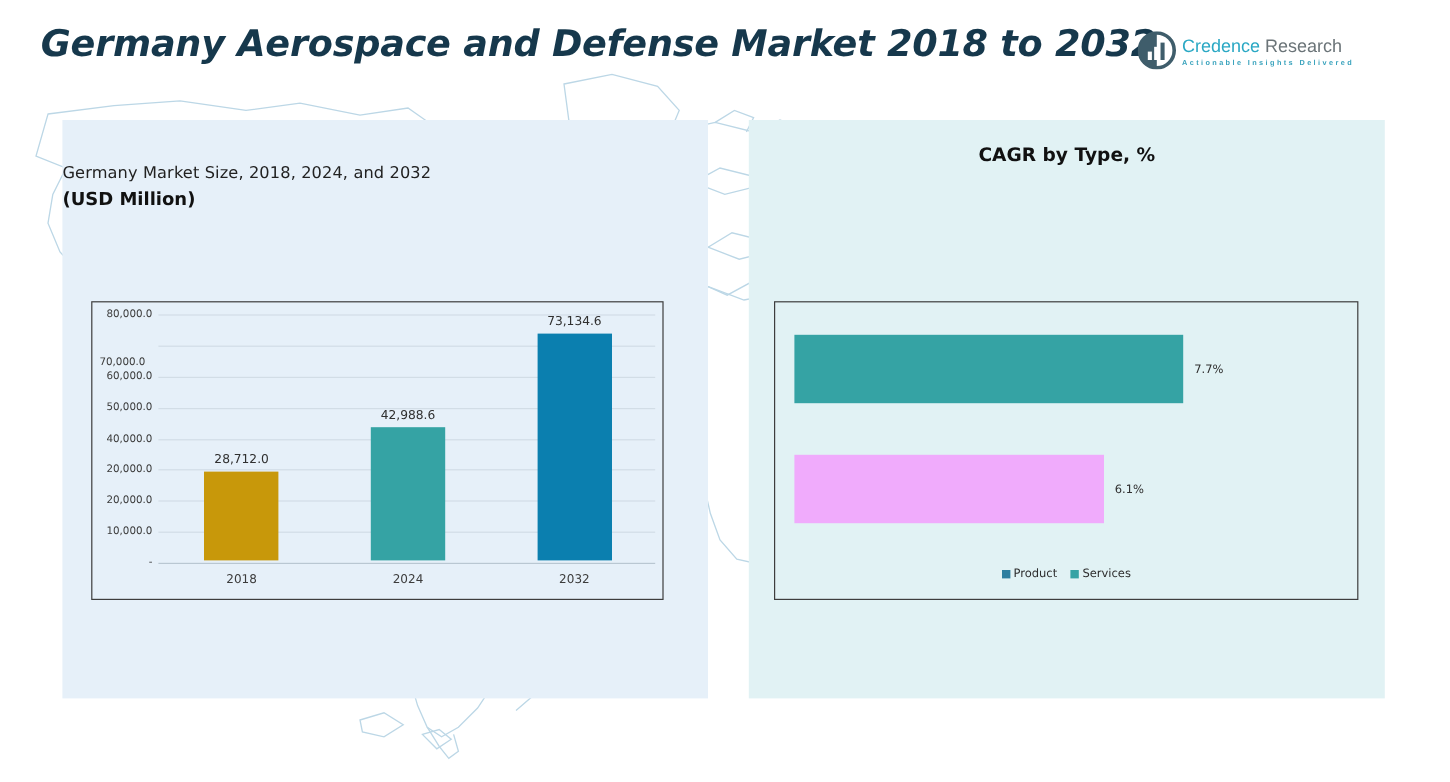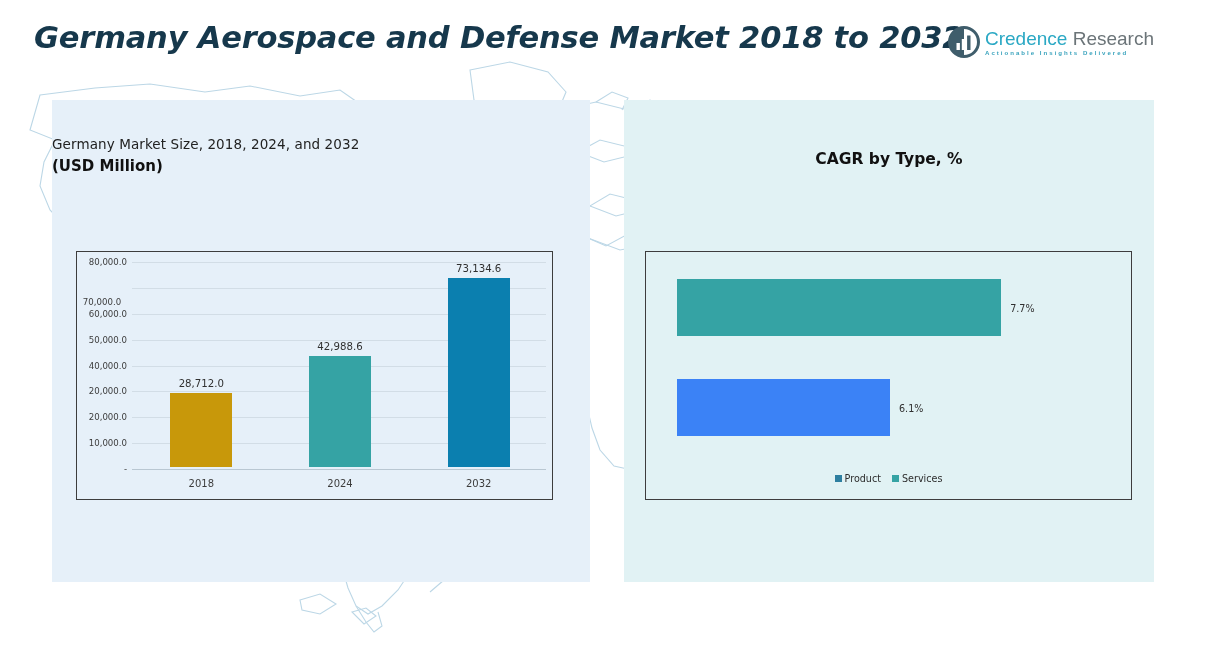--- a/index.html
+++ b/index.html
@@ -27,21 +27,21 @@
     font-style: italic;
     color: #16384c;
     line-height: 1.32;
     letter-spacing: -0.2px;
   }
 
   
   .logo { position: absolute; left: 948px; top: 26px; display: flex; align-items: center; z-index: 7; }
   .logo-mark { width: 32px; height: 32px; position: relative; flex: none; }
   .logo-text { margin-left: 5px; }
-  .logo-name { font-size: 19px; line-height: 19px; white-space: nowrap; }
+  .logo-name { font-size: 15px; line-height: 19px; white-space: nowrap; }
   .logo-name .c1 { color: #2aa8c4; font-family: "Liberation Sans", sans-serif; }
   .logo-name .c2 { color: #6b7478; font-family: "Liberation Sans", sans-serif; }
   .logo-tag {
     font-size: 6.1px; color: #3aa3bd; letter-spacing: 2.0px;
     margin-top: 1px; white-space: nowrap; font-weight: bold;
   }
 
   
   .panel-left {
     position: absolute; left: 52px; top: 100px; width: 538px; height: 482px;
@@ -58,21 +58,21 @@
   }
   .chart-title-l .l1 {
     font-family: "DejaVu Sans", sans-serif;
     font-size: 13.5px; color: #222; letter-spacing: 0.1px;
   }
   .chart-title-l .l2 {
     font-family: "DejaVu Sans", sans-serif;
     font-size: 15px; font-weight: bold; color: #111; margin-top: 5px;
   }
   .chart-title-r {
-    position: absolute; left: 624px; top: 150px; width: 530px; text-align: center; z-index: 5;
+    position: absolute; left: 624px; top: 120px; width: 530px; text-align: center; z-index: 5;
     font-family: "DejaVu Sans", sans-serif;
     font-size: 15.5px; font-weight: bold; color: #111;
   }
 
   
   .chart-box-l {
     position: absolute; left: 76px; top: 251px; width: 477px; height: 249px;
     border: 1.4px solid #3d3d3d; background: transparent; z-index: 4;
   }
   .plot-l { position: absolute; left: 0; top: 0; width: 100%; height: 100%; }
@@ -103,21 +103,21 @@
     position: absolute; bottom: 10px; left: 50%; transform: translateX(-50%);
     font-family: "DejaVu Sans", sans-serif;
     font-size: 10px; color: #3c3c3c; white-space: nowrap;
   }
 
   
   .chart-box-r {
     position: absolute; left: 645px; top: 251px; width: 487px; height: 249px;
     border: 1.4px solid #3d3d3d; background: transparent; z-index: 4;
   }
-  .hbar { position: absolute; left: 31px; }
+  .hbar { position: absolute; left: 16px; }
   .hbar-label {
     position: absolute; top: 50%; transform: translateY(-50%);
     font-family: "DejaVu Sans", sans-serif;
     font-size: 9.6px; color: #303030; white-space: nowrap;
   }
   .legend-r {
     position: absolute; left: 0; right: 0; bottom: 15px;
     display: flex; justify-content: center; align-items: center; gap: 11px;
   }
   .legend-item { display: flex; align-items: center; gap: 3px; }
@@ -258,21 +258,21 @@
         </div>
         <div class="xtick" style="left: 401.667px;">2032</div>
       </div>
   </div>
 
   <div class="chart-box-r">
     <div class="plot-l" id="plot-right">
         <div class="hbar" style="top: 27px; width: 324.211px; height: 57px; background: rgb(53, 163, 164);">
           <div class="hbar-label" style="left: calc(100% + 9px);">7.7%</div>
         </div>
-        <div class="hbar" style="top: 127px; width: 213px; height: 57px; background: #3b82f6;">
+        <div class="hbar" style="top: 127px; width: 258px; height: 57px; background: #f0abfc;">
           <div class="hbar-label" style="left: calc(100% + 9px);">6.1%</div>
         </div>
       </div>
     <div class="legend-r" id="legend-right">
         <div class="legend-item">
           <span class="legend-swatch" style="background: rgb(45, 127, 160);"></span>
           <span class="legend-text">Product</span>
         </div>
         <div class="legend-item">
           <span class="legend-swatch" style="background: rgb(53, 163, 164);"></span>

